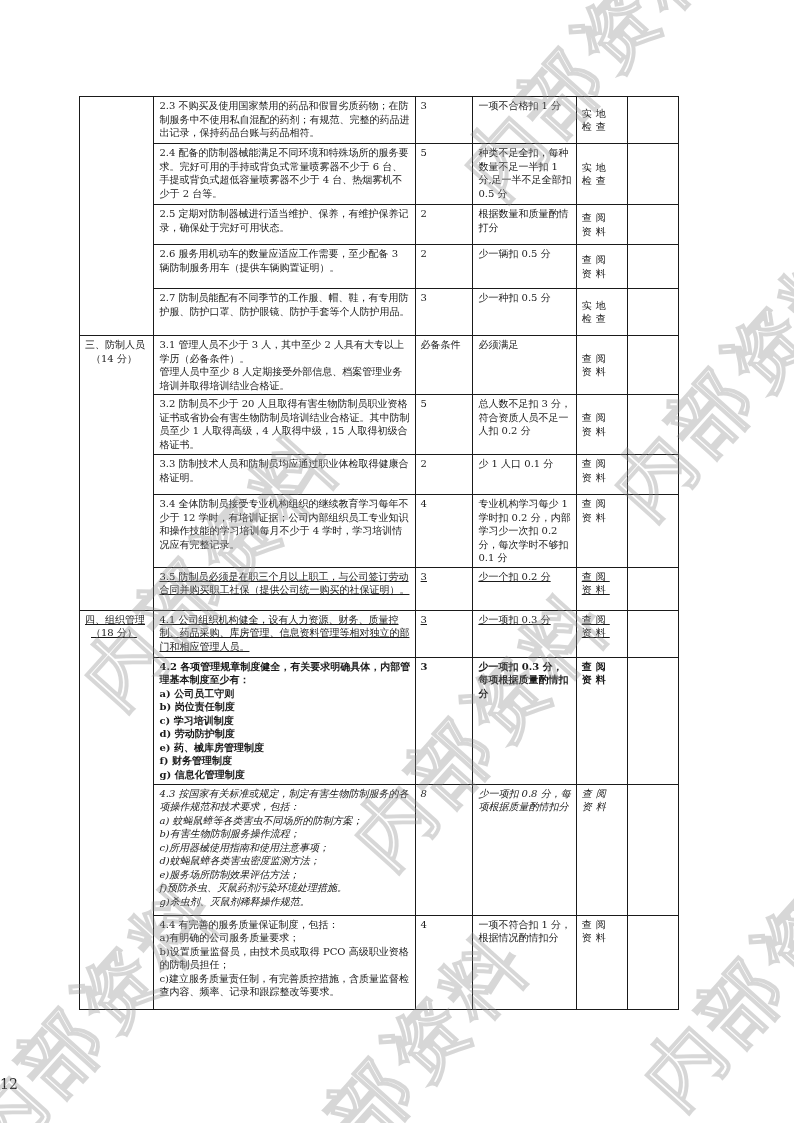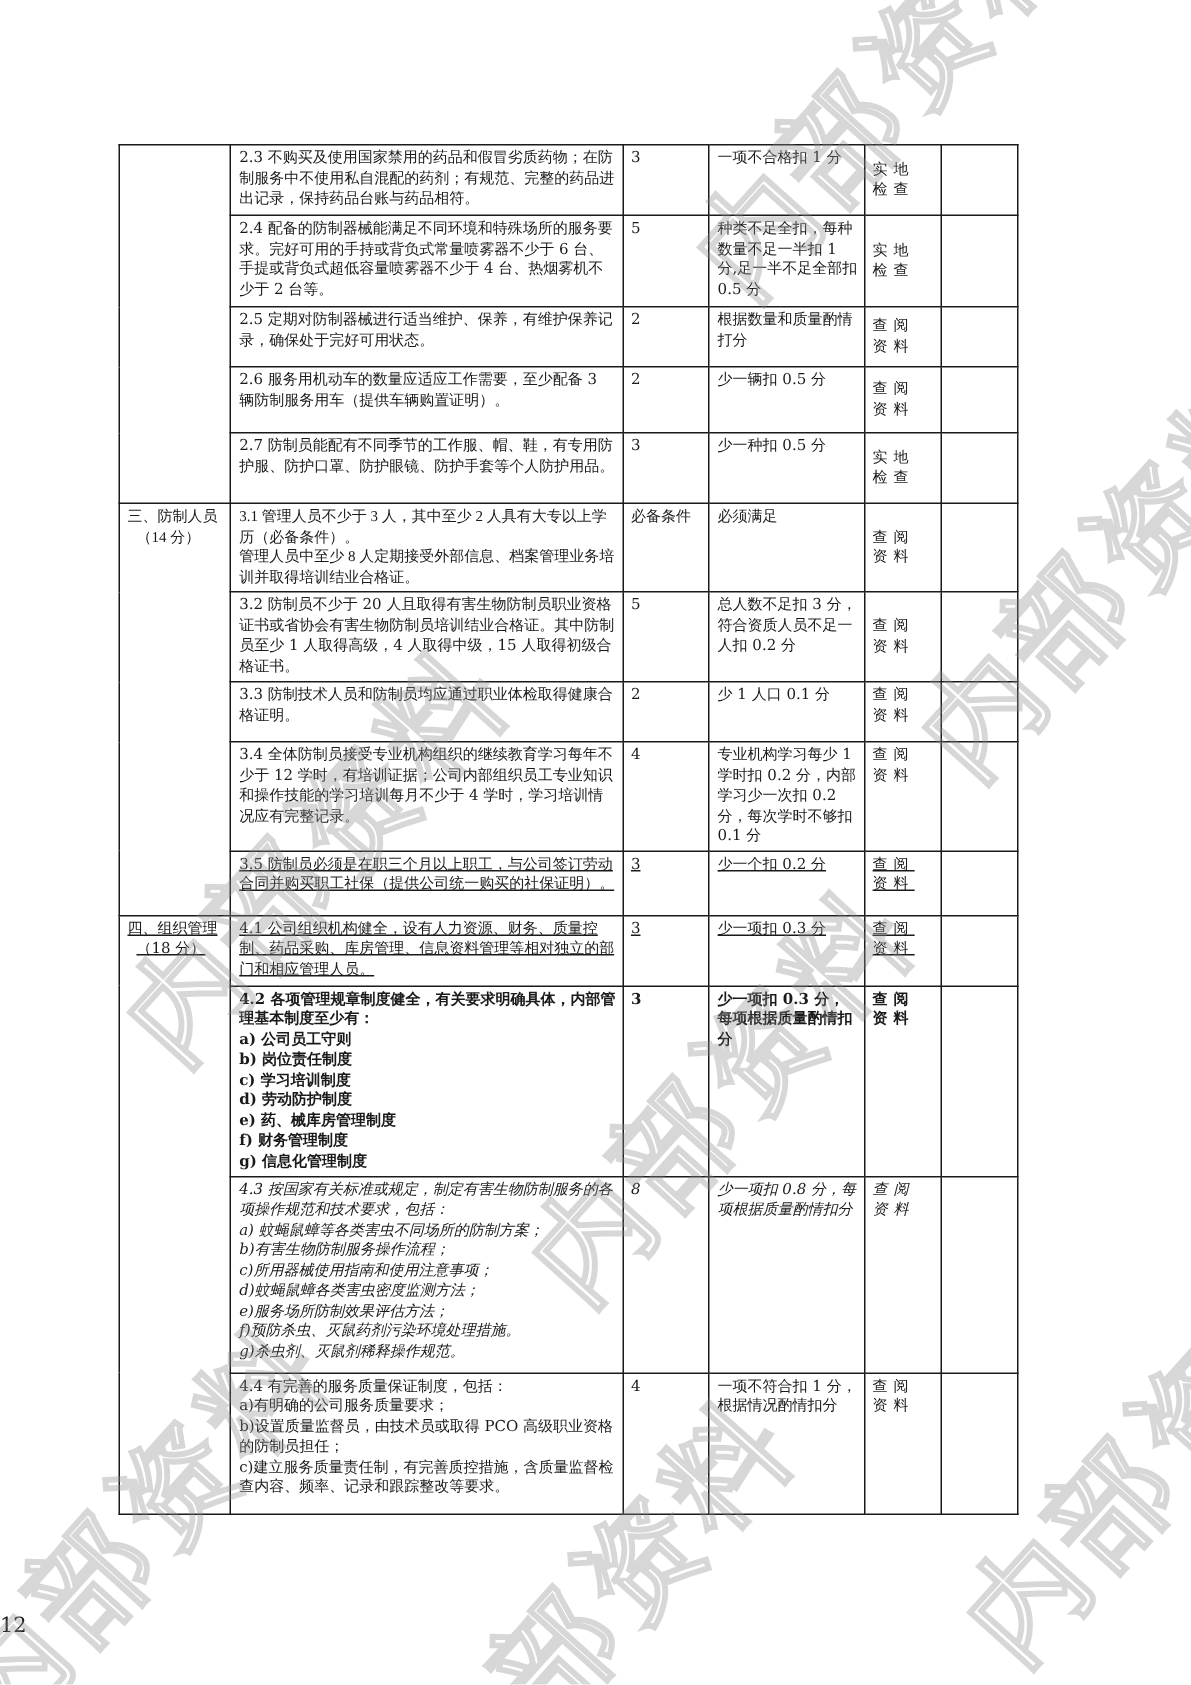--- a/index.html
+++ b/index.html
@@ -93,21 +93,21 @@
       </tr>
       <tr style="height: 47px;">
         <td>
           <span class="req-line">2.7 防制员能配有不同季节的工作服、帽、鞋，有专用防护服、防护口罩、防护眼镜、防护手套等个人防护用品。</span>
         </td>
         <td class="mid">3</td>
         <td class="mid">少一种扣 0.5 分</td>
         <td class="meth mid">实地检查</td>
         <td class=""></td>
       </tr>
-      <tr style="height: 59px; font-family: Liberation Serif, serif;">
+      <tr style="height: 59px;">
         <td class="sec" rowspan="5">
           <span class="req-line">三、防制人员</span>
           <span class="req-line" style="padding-left: 6px;">（14 分）</span>
         </td>
         <td>
           <span class="req-line">3.1 管理人员不少于 3 人，其中至少 2 人具有大专以上学历（必备条件）。</span>
           <span class="req-line">管理人员中至少 8 人定期接受外部信息、档案管理业务培训并取得培训结业合格证。</span>
         </td>
         <td class="mid">必备条件</td>
         <td class="mid">必须满足</td>

